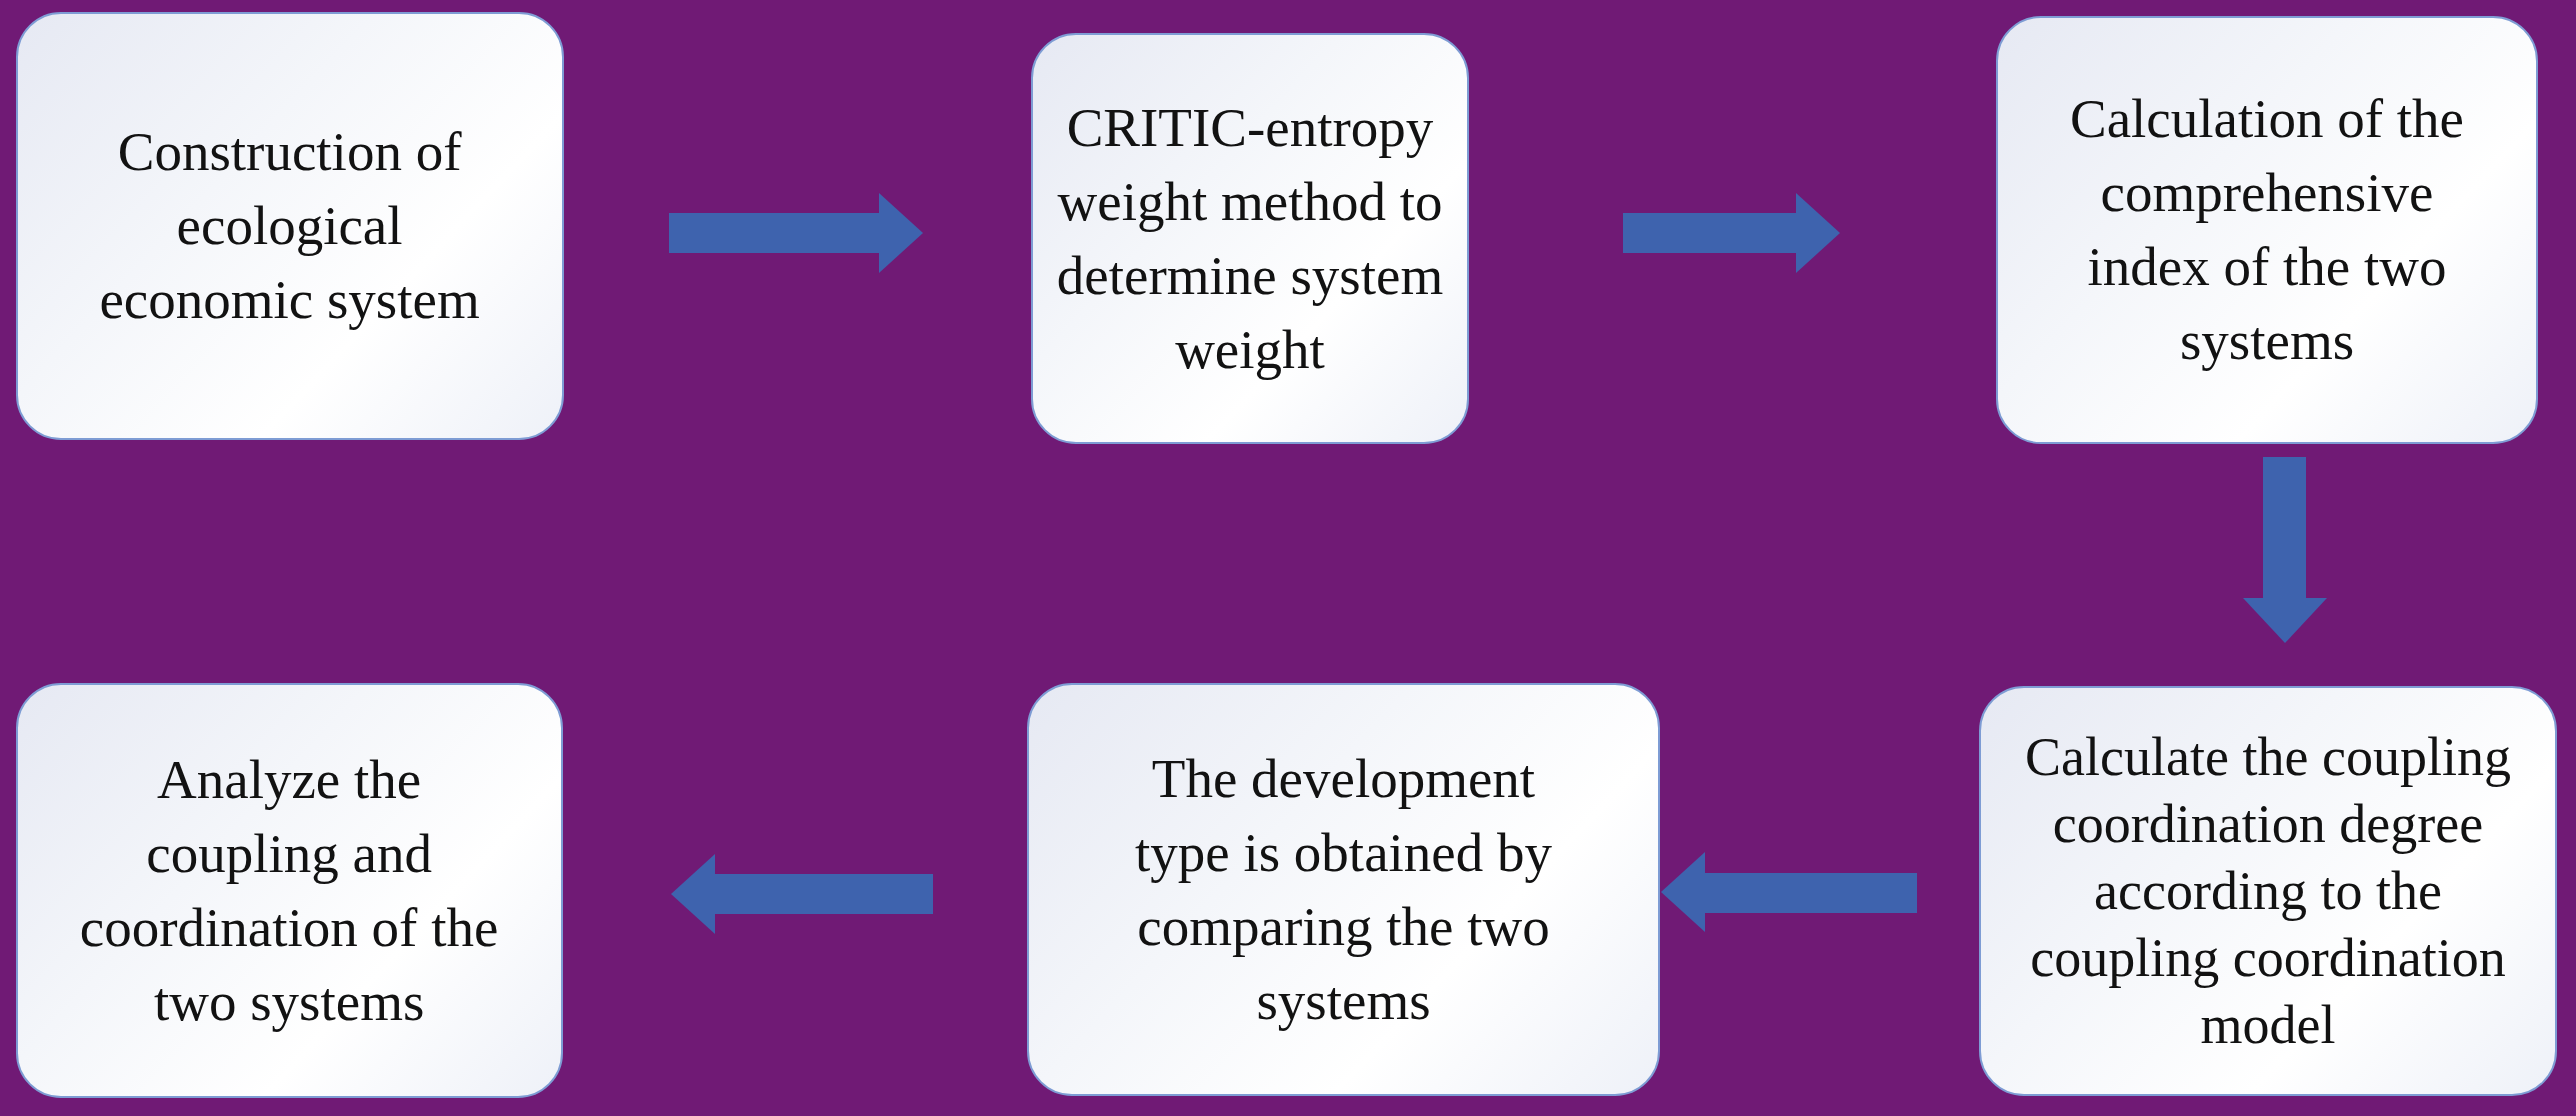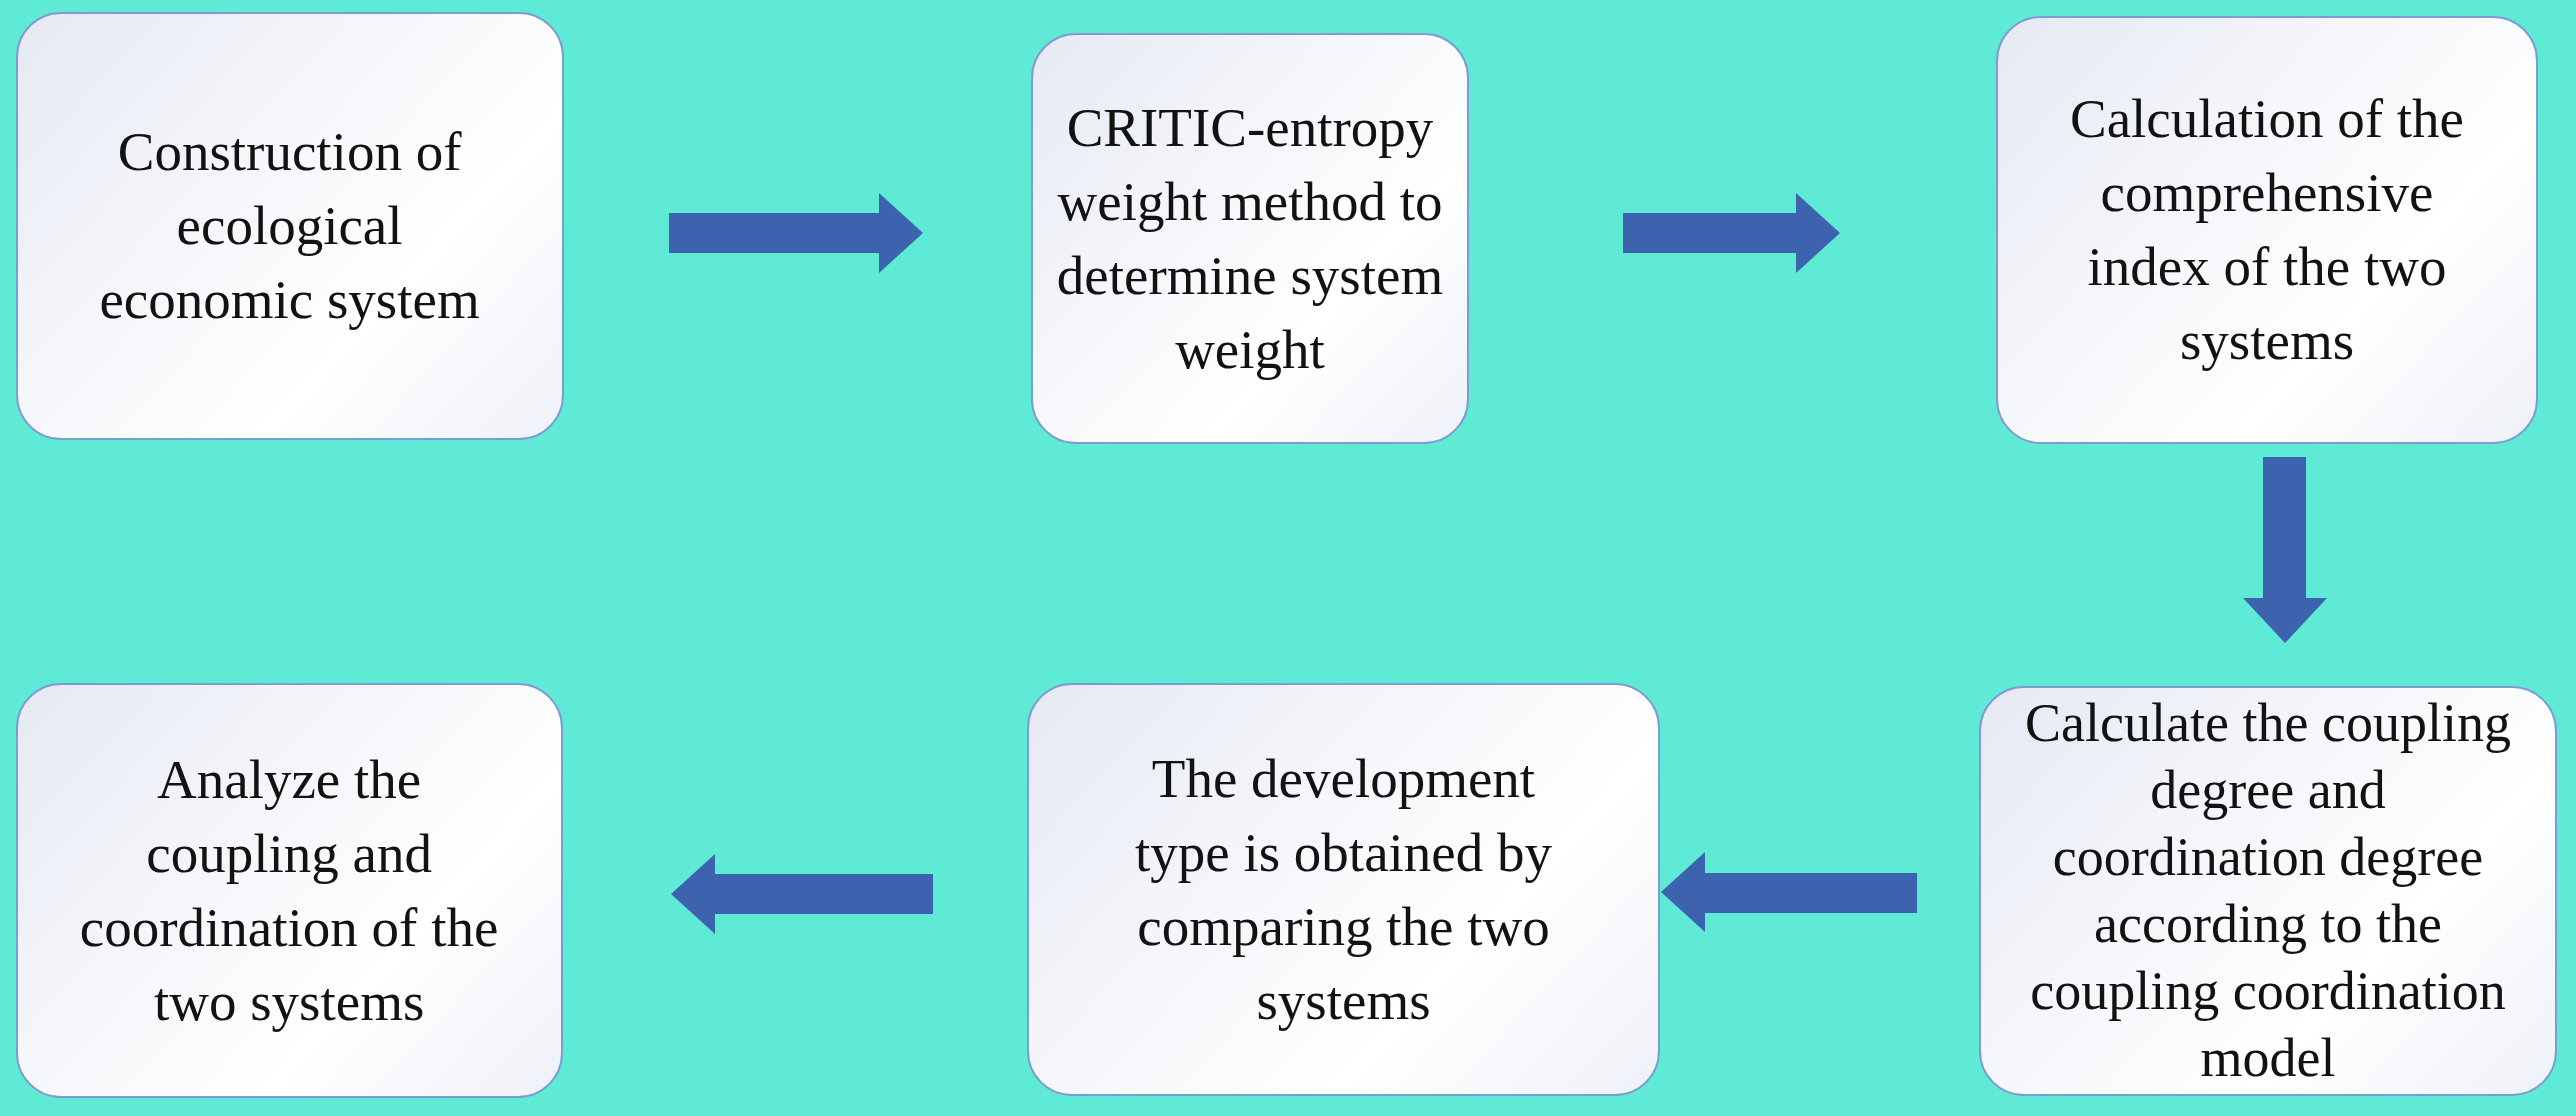--- a/index.html
+++ b/index.html
@@ -4,21 +4,21 @@
 <style>
   html, body {
     margin: 0;
     padding: 0;
     background: #ffffff;
   }
   #canvas {
     position: relative;
     width: 2576px;
     height: 1117px;
-    background: #5eead4;
+    background: #701a75;
     font-family: "Liberation Serif", "DejaVu Serif", serif;
     overflow: hidden;
   }
   .flow-box {
     position: absolute;
     box-sizing: border-box;
     border: 2.3px solid #7e9cd4;
     border-radius: 45px;
     background: linear-gradient(133deg, #e6e9f3 0%, #f4f6fa 38%, #ffffff 68%, #eef1f8 100%);
     display: flex;
@@ -81,21 +81,20 @@
         <div>Calculation of the</div>
         <div>comprehensive</div>
         <div>index of the two</div>
         <div>systems</div>
       </div>
     </div>
 
   <div class="flow-box tight" style="left:1979px; top:686px; width:578px; height:410px; font-size:54px;font-family:Liberation Serif, serif;">
       <div>
         <div>Calculate the coupling</div>
-        <div>degree and</div>
         <div>coordination degree</div>
         <div>according to the</div>
         <div>coupling coordination</div>
         <div>model</div>
       </div>
     </div>
 
   <div class="flow-box" style="left:1027px; top:683px; width:633px; height:413px;">
       <div>
         <div>The development</div>

